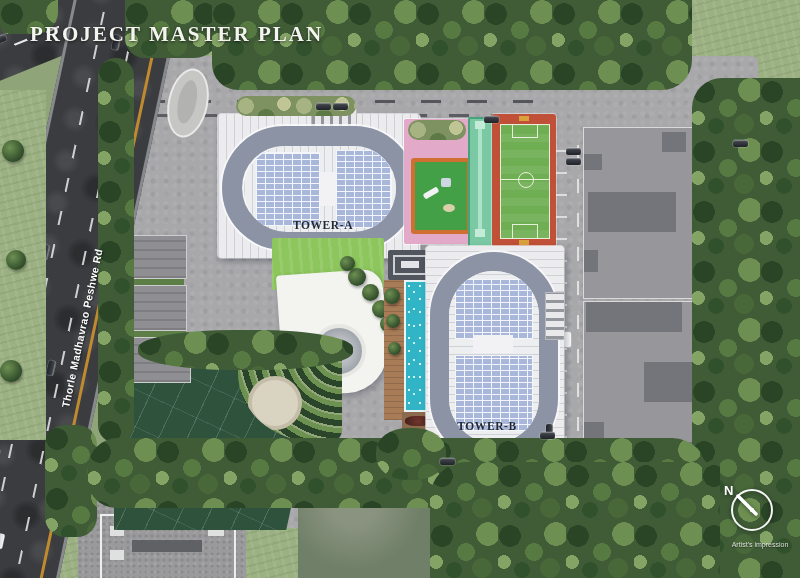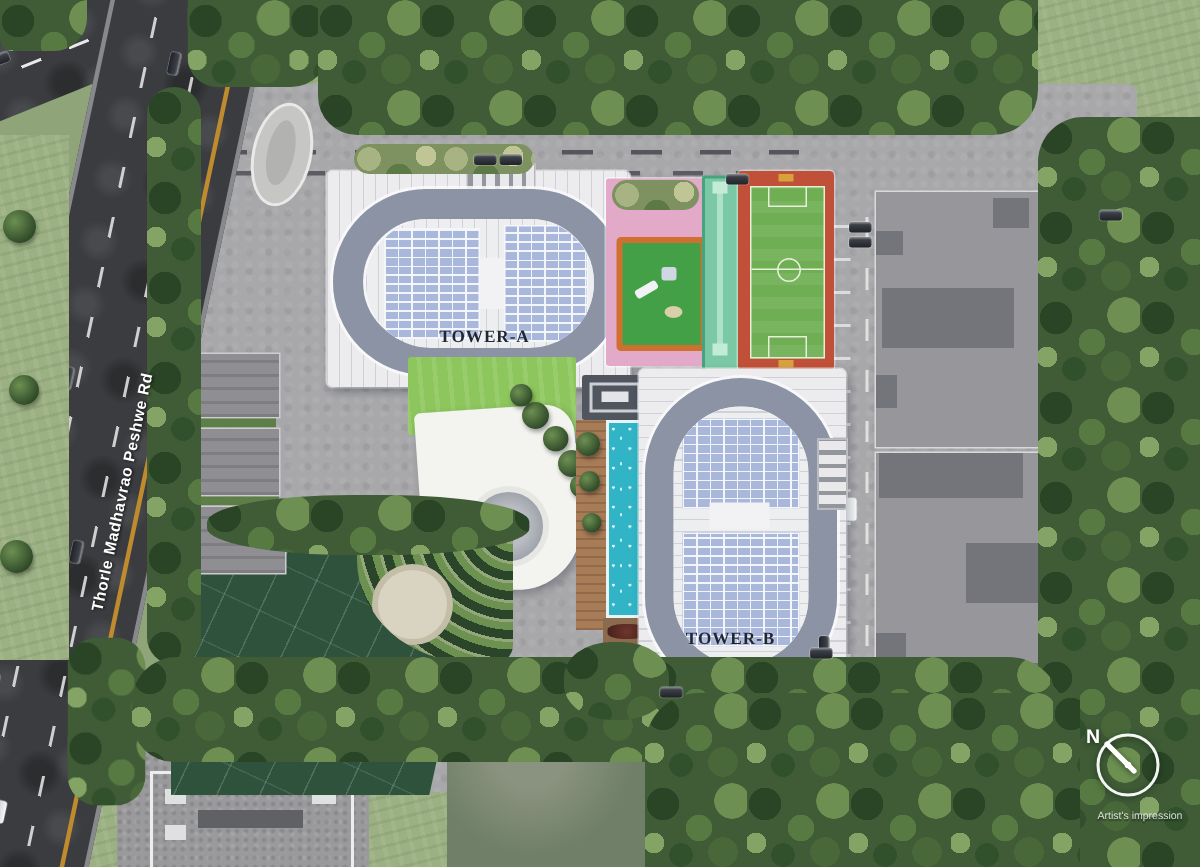--- a/index.html
+++ b/index.html
@@ -234,20 +234,21 @@
   <div class="car" style="left:333px;top:103px;"></div>
   <div class="car" style="left:484px;top:116px;"></div>
   <div class="car" style="left:566px;top:148px;"></div>
   <div class="car" style="left:566px;top:158px;"></div>
   <div class="car" style="left:733px;top:140px;"></div>
   <div class="car white" style="left:560px;top:336px;transform:rotate(90deg);"></div>
   <div class="car" style="left:542px;top:428px;transform:rotate(90deg);"></div>
   <div class="car" style="left:440px;top:458px;"></div>
   <div class="car" style="left:540px;top:432px;"></div>
 
+  <div class="title white-text">PROJECT MASTER PLAN</div>
   <div class="road-name">Thorle Madhavrao Peshwe Rd</div>
 
   <svg class="compass" viewBox="0 0 84 84">
     <circle cx="44" cy="44" r="20" fill="none" stroke="#ffffff" stroke-width="2" opacity="0.95"></circle>
     <line x1="48" y1="48" x2="30" y2="30" stroke="#ffffff" stroke-width="3.5" stroke-linecap="round"></line>
     <circle cx="44" cy="44" r="2.2" fill="#ffffff"></circle>
     <text x="16" y="29" font-size="13" font-weight="bold" fill="#ffffff" font-family="Liberation Sans, sans-serif">N</text>
   </svg>
 
   <div class="disclaimer">Artist's impression</div>

